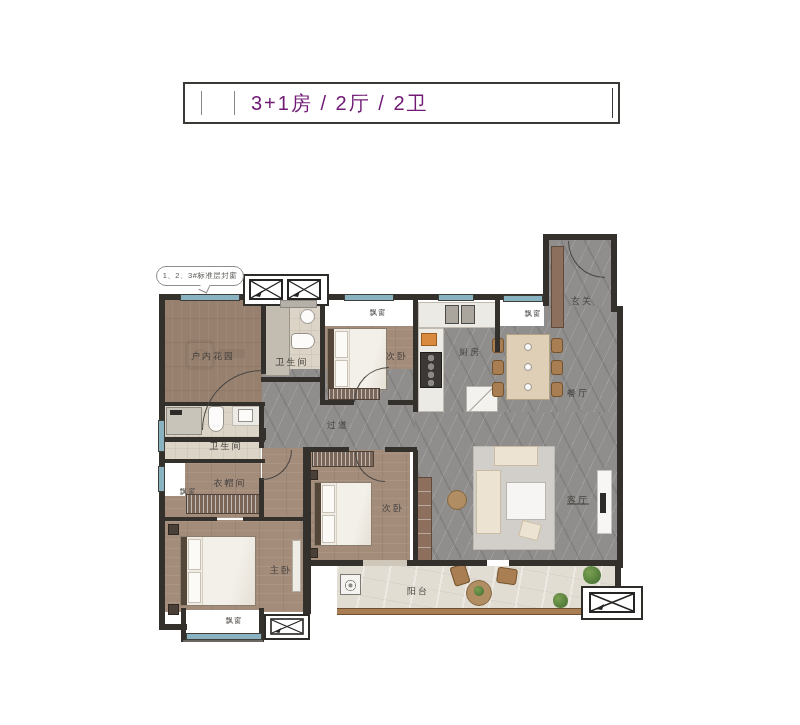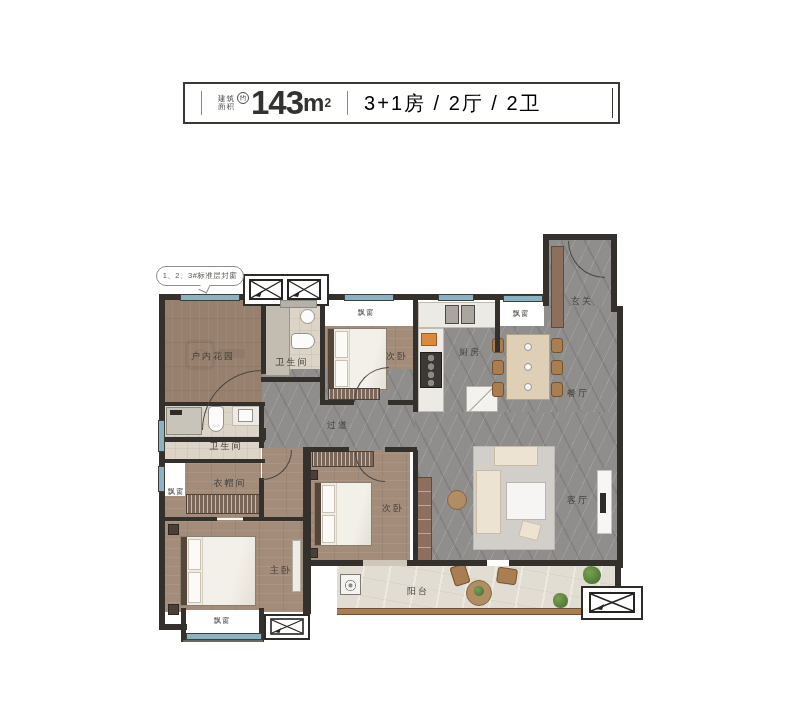--- a/index.html
+++ b/index.html
@@ -12,21 +12,21 @@
   .hdr-title{font-size:27px;font-weight:700;color:#3b3a37;letter-spacing:5px;margin-left:20px;}
   .hdr-sep{width:1px;height:24px;background:#8a8884;margin:0 16px;}
   .hdr-endline{position:absolute;right:5px;top:4px;bottom:4px;width:1px;background:#3a3936;}
   .area-wrap{display:flex;align-items:center;}
   .area-pre{display:flex;flex-direction:column;font-size:7.5px;color:#4a4946;line-height:8.5px;letter-spacing:1px;}
   .area-approx{width:10px;height:10px;border:1px solid #4a4946;border-radius:50%;font-size:6.5px;
                line-height:9px;text-align:center;color:#4a4946;margin:-10px 2px 0 2px;}
   .area-val{font-size:33px;font-weight:900;color:#33322f;letter-spacing:-1px;}
   .area-unit{font-size:24px;font-weight:900;color:#33322f;}
   .area-sup{font-size:12px;font-weight:900;color:#33322f;vertical-align:super;}
-  .hdr-spec{font-size:20px;color:#000000;letter-spacing:2px;}
+  .hdr-spec{font-size:20px;color:#701a75;letter-spacing:2px;}
 
   
   .wood{background-color:#a48c7b;
     background-image:repeating-linear-gradient(0deg,rgba(255,255,255,.07) 0 1px,transparent 1px 9px),
                      repeating-linear-gradient(90deg,rgba(0,0,0,.06) 0 1px,transparent 1px 24px);}
   .wood-dk{background-color:#97806e;
     background-image:repeating-linear-gradient(90deg,rgba(255,255,255,.06) 0 1px,transparent 1px 9px),
                      repeating-linear-gradient(0deg,rgba(0,0,0,.06) 0 1px,transparent 1px 24px);}
   .marble{background-color:#8f8e8c;
     background-image:repeating-linear-gradient(115deg,rgba(255,255,255,.12) 0 1px,transparent 1px 13px),
@@ -44,21 +44,21 @@
   .win{background:#8ab3c2;border:1px solid #413e3a;}
   .rail{background:#aa7e53;border-top:1px solid #6e4f33;border-bottom:1px solid #6e4f33;}
   .box{background:#fff;border:2px solid #2e2c29;}
   .arc{border:0 solid #4a4743;background:transparent;}
   .arc.tl{border-left-width:1.5px;border-top-width:1.5px;border-top-left-radius:100%;}
   .arc.bl{border-left-width:1.5px;border-bottom-width:1.5px;border-bottom-left-radius:100%;}
   .arc.br{border-right-width:1.5px;border-bottom-width:1.5px;border-bottom-right-radius:100%;}
 
   
   .lbl{font-size:9px;color:#44413d;letter-spacing:2px;white-space:nowrap;transform:translate(-50%,-50%);}
-  .lbl.sm{font-size:7.5px;color:#55524e;letter-spacing:1px;}
+  .lbl.sm{font-size:7.5px;color:#55524e;letter-spacing:1px;margin-left:12px;}
 
   
   .bed{display:flex;background:#efece5;border:1px solid #8b7e6d;}
   .bed .hb{width:6px;background:#55463a;}
   .bed .pil{width:13px;display:flex;flex-direction:column;gap:2px;padding:2px 1px;}
   .bed .pil i{flex:1;background:#fbfaf7;border:1px solid #c9c2b4;display:block;}
   .bed .mat{flex:1;background:linear-gradient(105deg,#f3f0ea 60%,#e5e0d5);border-left:1px solid #d8d1c3;}
   .hatch{background:#7b665a;background-image:repeating-linear-gradient(90deg,rgba(255,255,255,.55) 0 1px,transparent 1px 4px);border:1px solid #4e4238;}
   .counter{background:#eceae4;border:1px solid #c0bab0;}
   .sink{background:#aaa69e;border:1.5px solid #4c4a47;}
@@ -88,30 +88,20 @@
   .wm .sq i{position:absolute;left:6px;top:6px;width:8px;height:8px;border:2px solid #111;border-radius:50%;}
   .wm .bar{display:inline-block;width:26px;height:9px;background:#111;margin-left:4px;vertical-align:12px;}
 </style>
 </head>
 <body>
 
 <div id="canvas">
 
   <div class="a hdr" style="left:183px;top:82px;width:437px;height:42px;">
     <div class="hdr-sep"></div>
-    <div class="area-wrap">
-      <div class="area-pre">
-        <span>建筑</span>
-        <span>面积</span>
-      </div>
-      <div class="area-approx">约</div>
-      <span class="area-val">143</span>
-        <span class="area-unit">m</span>
-        <span class="area-sup">2</span>
-    </div>
     <div class="hdr-sep"></div>
     <div class="hdr-spec">3+1房 / 2厅 / 2卫</div>
     <div class="hdr-endline"></div>
   </div>
 
   <div class="a wood-dk" style="left:163px;top:298px;width:100px;height:141px;"></div>
   <div class="a tile" style="left:263px;top:302px;width:59px;height:77px;"></div>
   <div class="a whitef" style="left:323px;top:302px;width:92px;height:26px;"></div>
   <div class="a wood" style="left:323px;top:326px;width:92px;height:76px;"></div>
   <div class="a marble" style="left:415px;top:302px;width:202px;height:110px;"></div>
@@ -311,21 +301,21 @@
   <div class="a callout-tail" style="left:200px;top:283px;width:9px;height:9px;"></div>
 
   <div class="a lbl" style="left:213px;top:356px;">户内花园</div>
   <div class="a lbl" style="left:292px;top:362px;">卫生间</div>
   <div class="a lbl sm" style="left:366px;top:313px;">飘窗</div>
   <div class="a lbl" style="left:397px;top:356px;">次卧</div>
   <div class="a lbl" style="left:470px;top:352px;">厨房</div>
   <div class="a lbl sm" style="left:521px;top:314px;">飘窗</div>
   <div class="a lbl" style="left:582px;top:301px;">玄关</div>
   <div class="a lbl" style="left:578px;top:393px;">餐厅</div>
-  <div class="a lbl" style="left:578px;top:500px;">客厅</div>
+  <div class="a lbl" style="left:578px;top:500px;text-decoration:underline;">客厅</div>
   <div class="a lbl" style="left:338px;top:425px;">过道</div>
   <div class="a lbl" style="left:226px;top:446px;">卫生间</div>
   <div class="a lbl" style="left:230px;top:483px;">衣帽间</div>
   <div class="a lbl sm" style="left:176px;top:492px;">飘窗</div>
   <div class="a lbl" style="left:393px;top:508px;">次卧</div>
   <div class="a lbl" style="left:281px;top:570px;">主卧</div>
   <div class="a lbl sm" style="left:222px;top:621px;">飘窗</div>
   <div class="a lbl" style="left:418px;top:591px;">阳台</div>
 
 </div>

